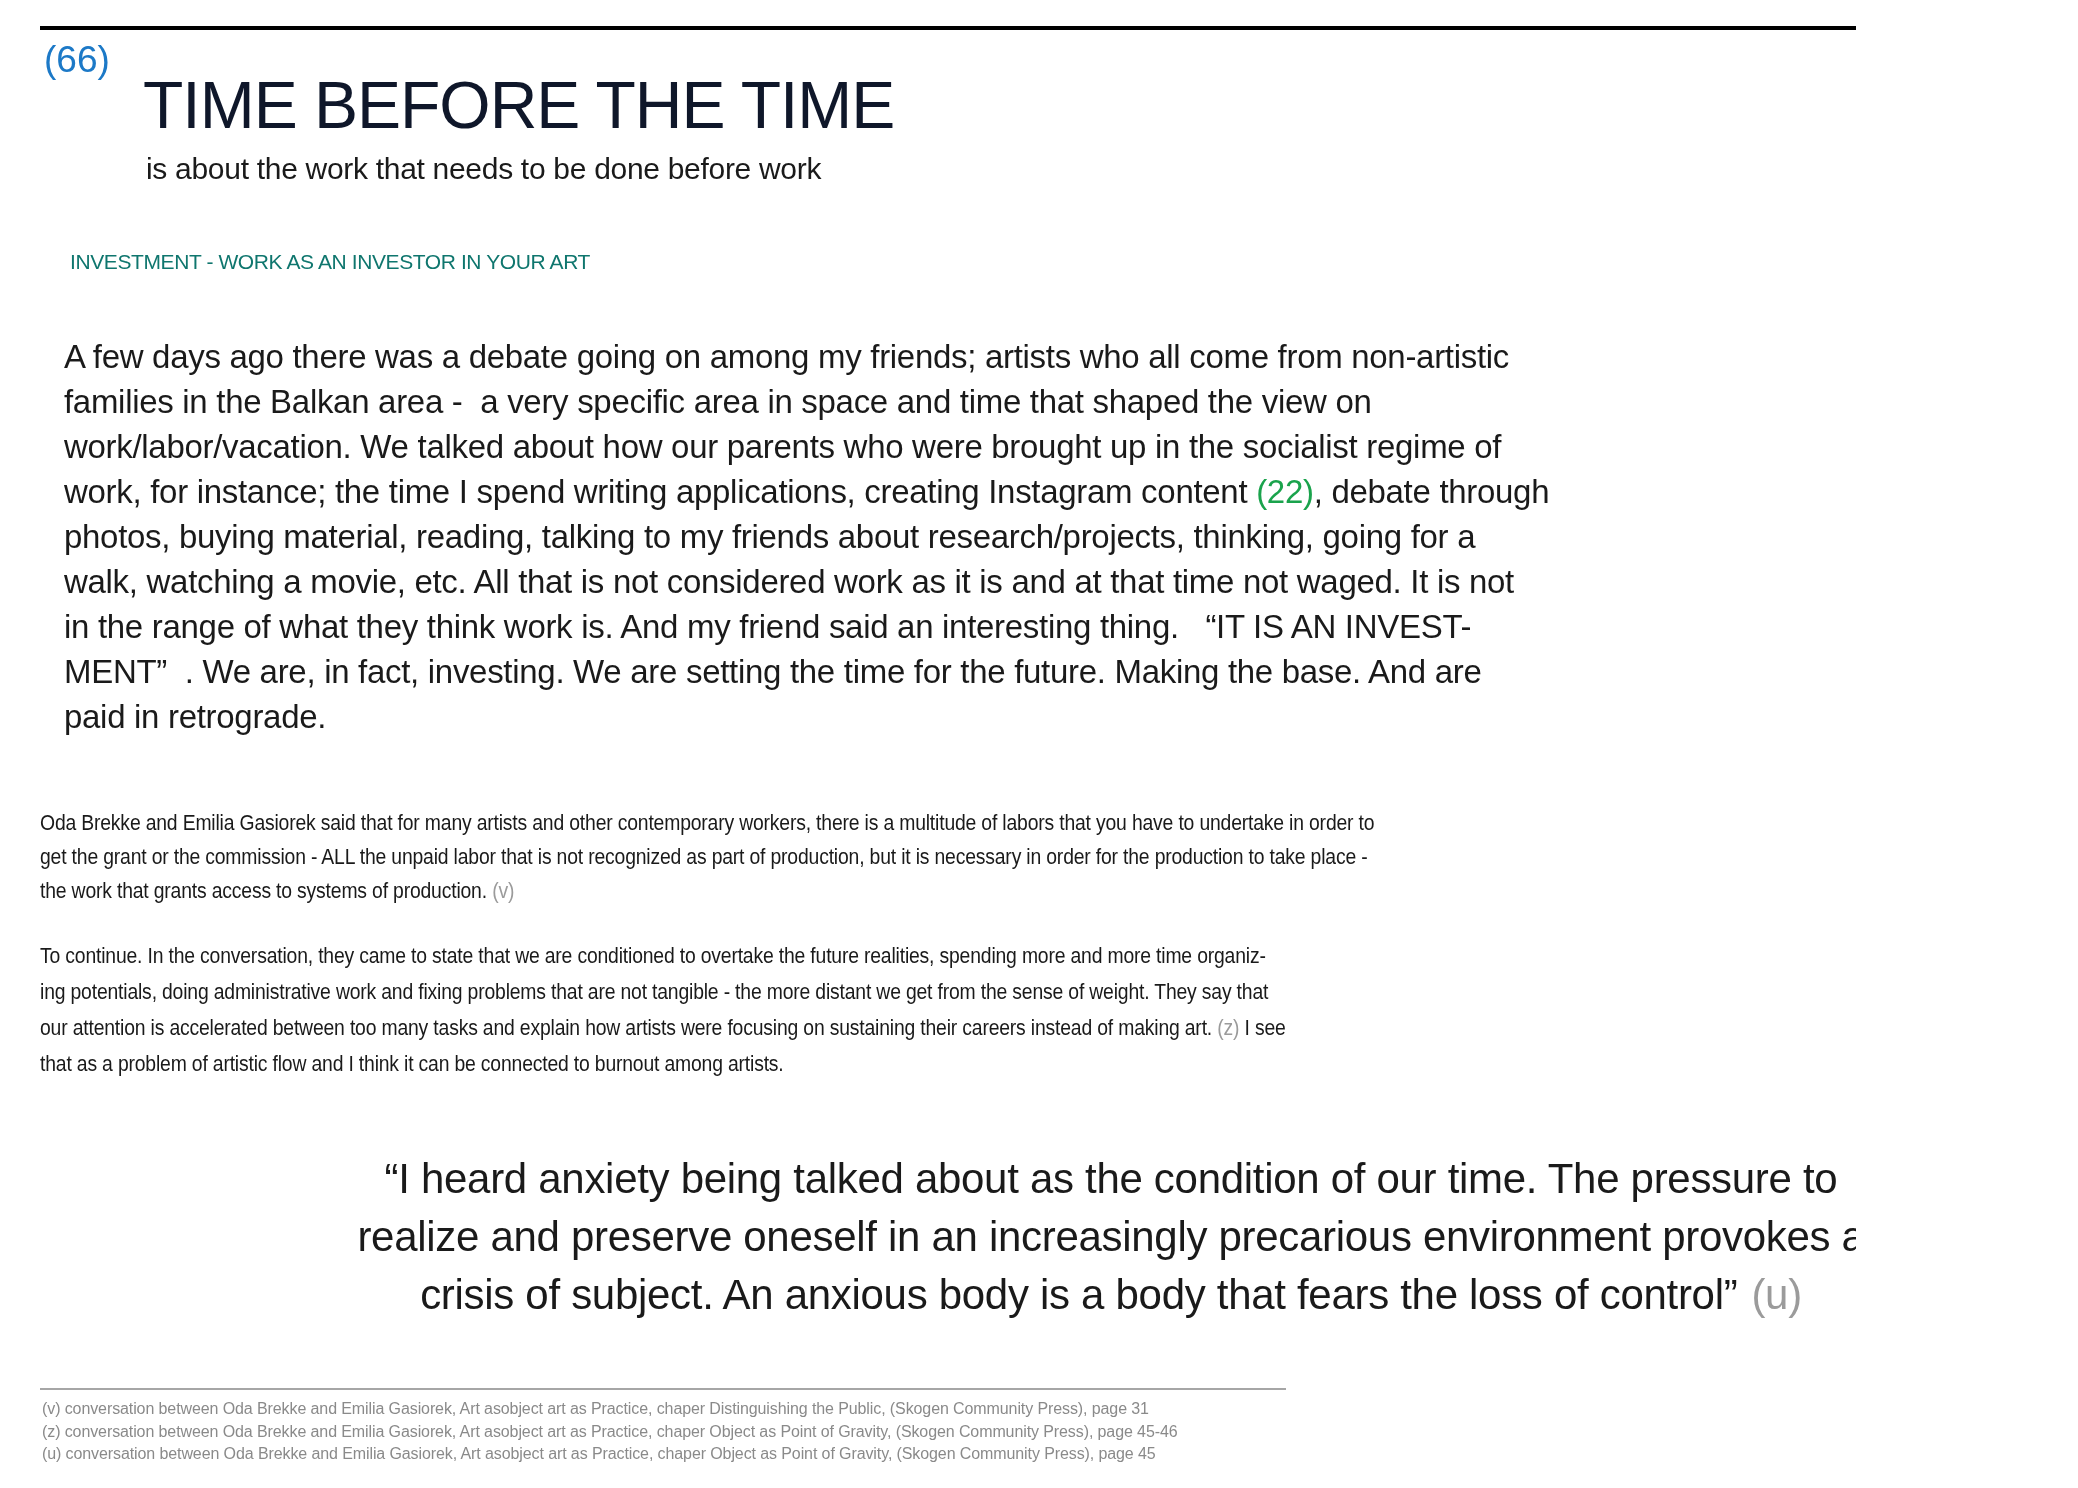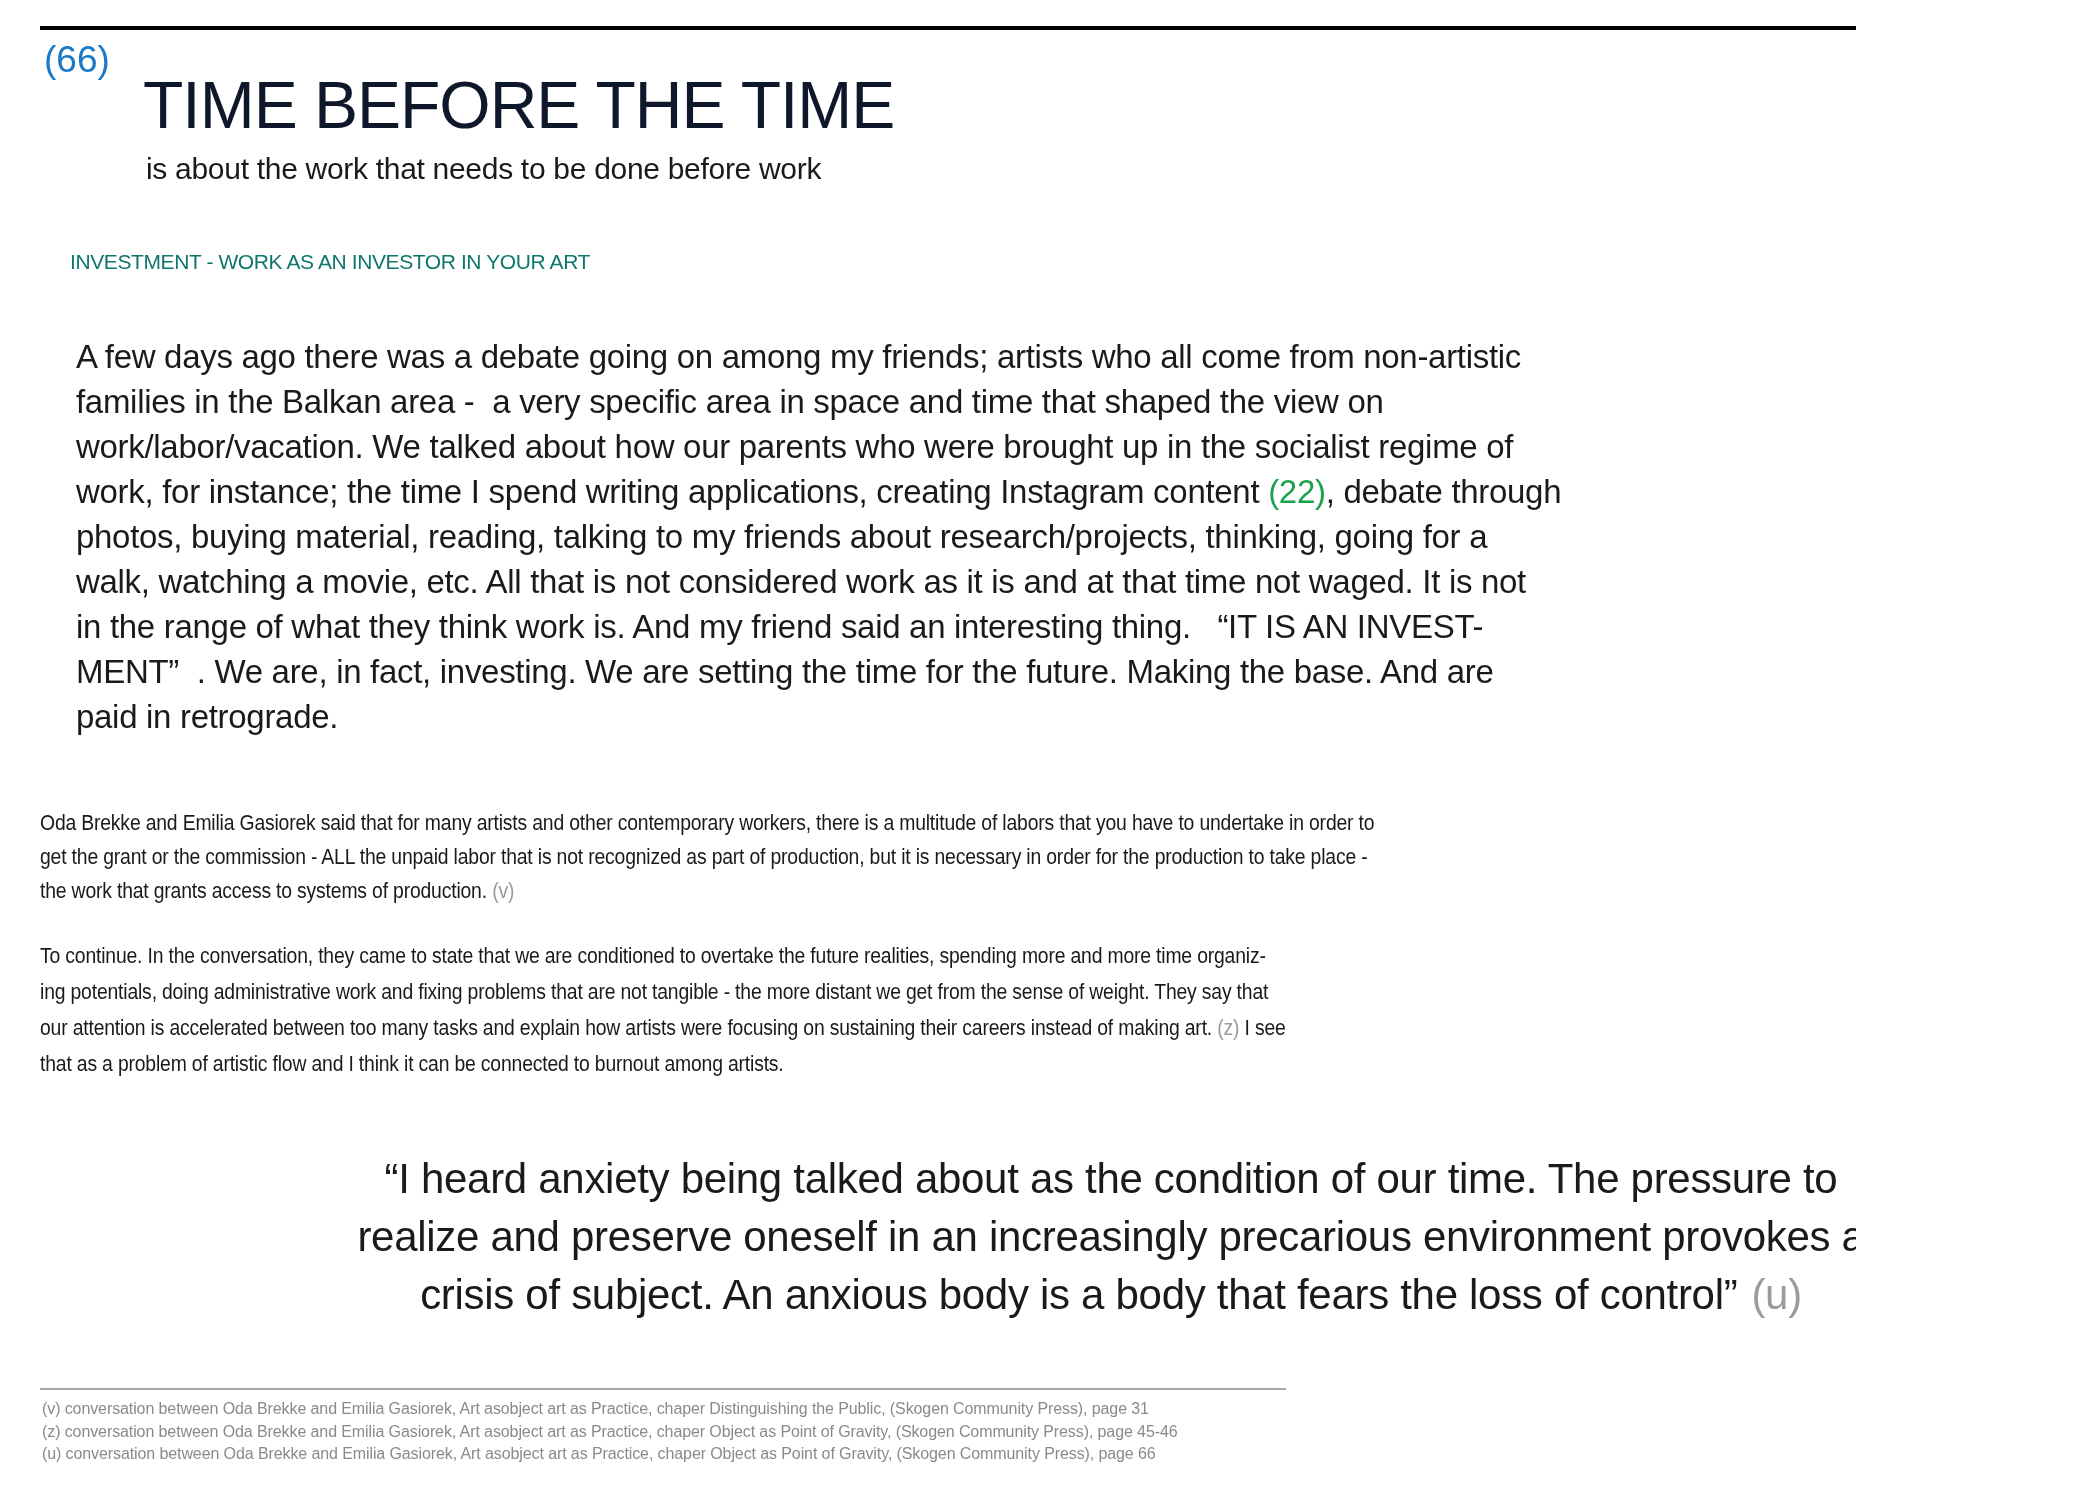--- a/index.html
+++ b/index.html
@@ -58,21 +58,21 @@
     position: absolute;
     left: 70px;
     top: 250px;
     font-size: 21px;
     letter-spacing: -0.4px;
     color: #0f766e;
     white-space: pre;
   }
   .body-block {
     position: absolute;
-    left: 76px;
+    left: 64px;
     top: 334px;
     font-size: 33px;
     letter-spacing: -0.3px;
     line-height: 45px;
     color: #1a1a1a;
   }
   .bline { white-space: pre; }
   .ref-green { color: #1aa34c; }
   .ref-gray { color: #9b9b9b; }
   .note-block {
@@ -164,16 +164,16 @@
     <div class="qline">“I heard anxiety being talked about as the condition of our time. The pressure to</div>
     <div class="qline">realize and preserve oneself in an increasingly precarious environment provokes a</div>
     <div class="qline"><span>crisis of subject. An anxious body is a body that fears the loss of control”</span><span class="ref-gray quote-ref">(u)</span></div>
   </div>
 
   <div class="divider"></div>
 
   <div class="footnotes">
     <div class="fline">(v) conversation between Oda Brekke and Emilia Gasiorek, Art asobject art as Practice, chaper Distinguishing the Public, (Skogen Community Press), page 31</div>
     <div class="fline">(z) conversation between Oda Brekke and Emilia Gasiorek, Art asobject art as Practice, chaper Object as Point of Gravity, (Skogen Community Press), page 45-46</div>
-    <div class="fline">(u) conversation between Oda Brekke and Emilia Gasiorek, Art asobject art as Practice, chaper Object as Point of Gravity, (Skogen Community Press), page 66</div>
+    <div class="fline">(u) conversation between Oda Brekke and Emilia Gasiorek, Art asobject art as Practice, chaper Object as Point of Gravity, (Skogen Community Press), page 45</div>
   </div>
 
 </div>
 
 </body></html>

